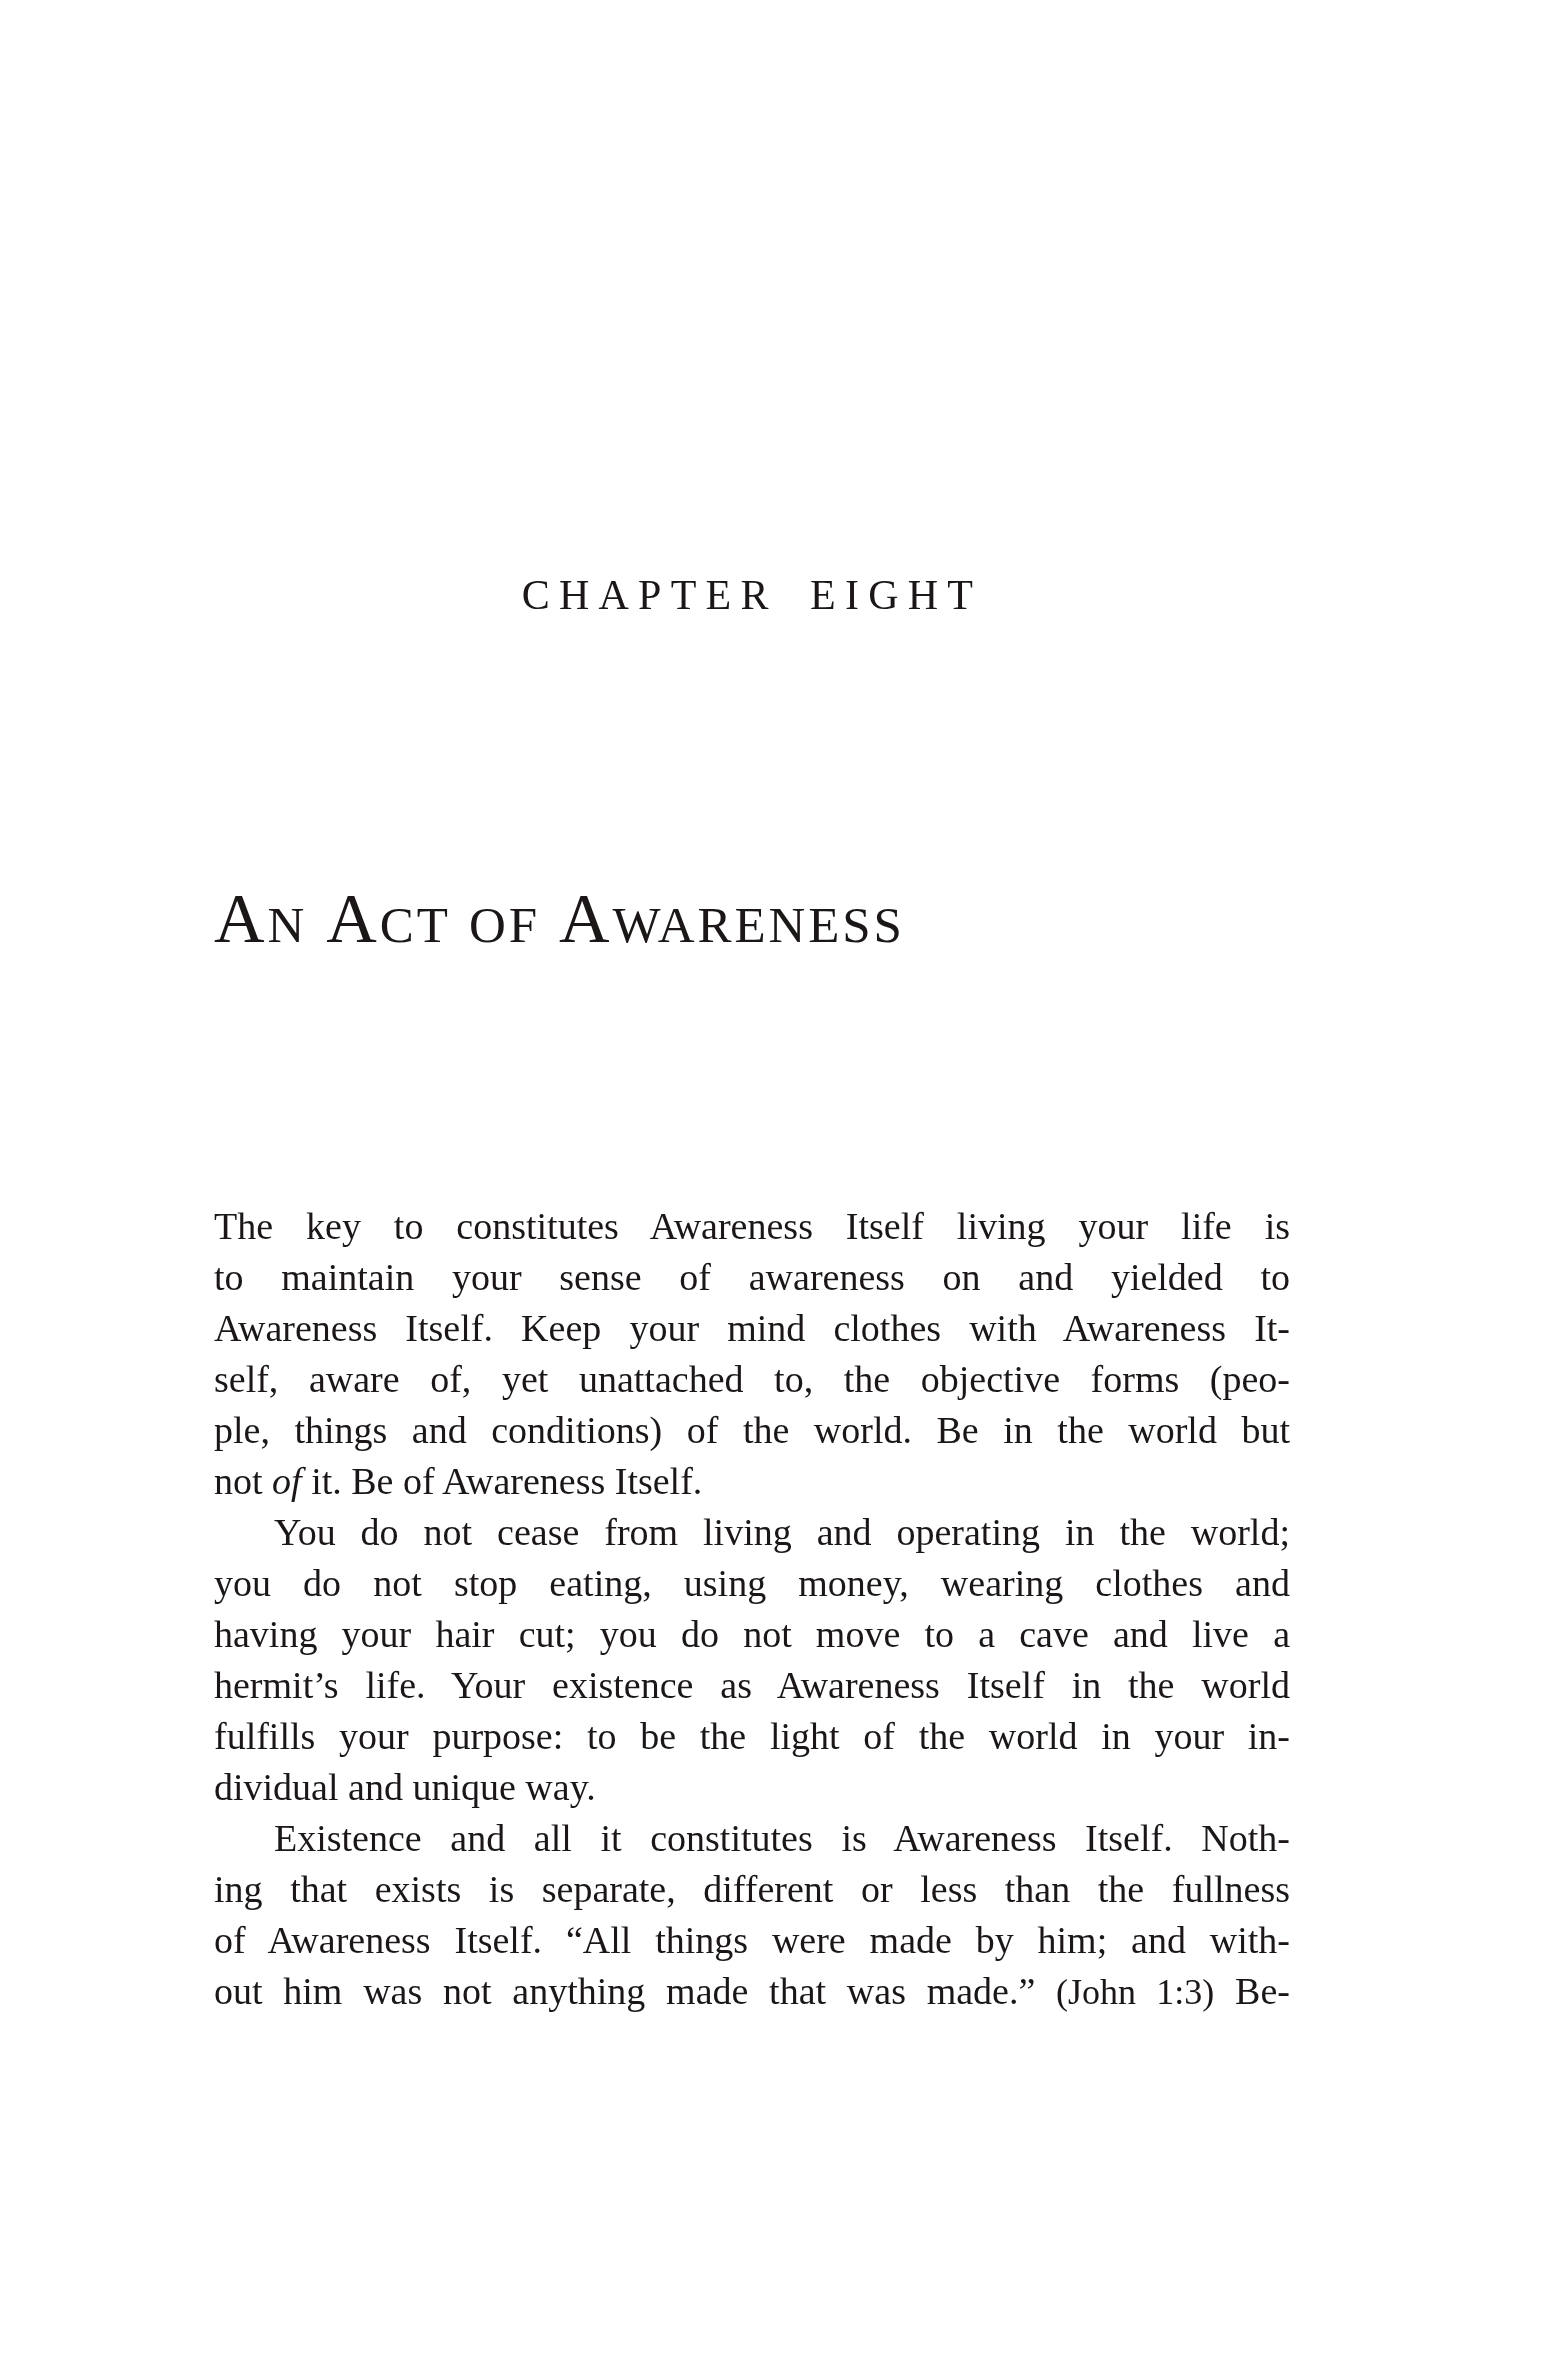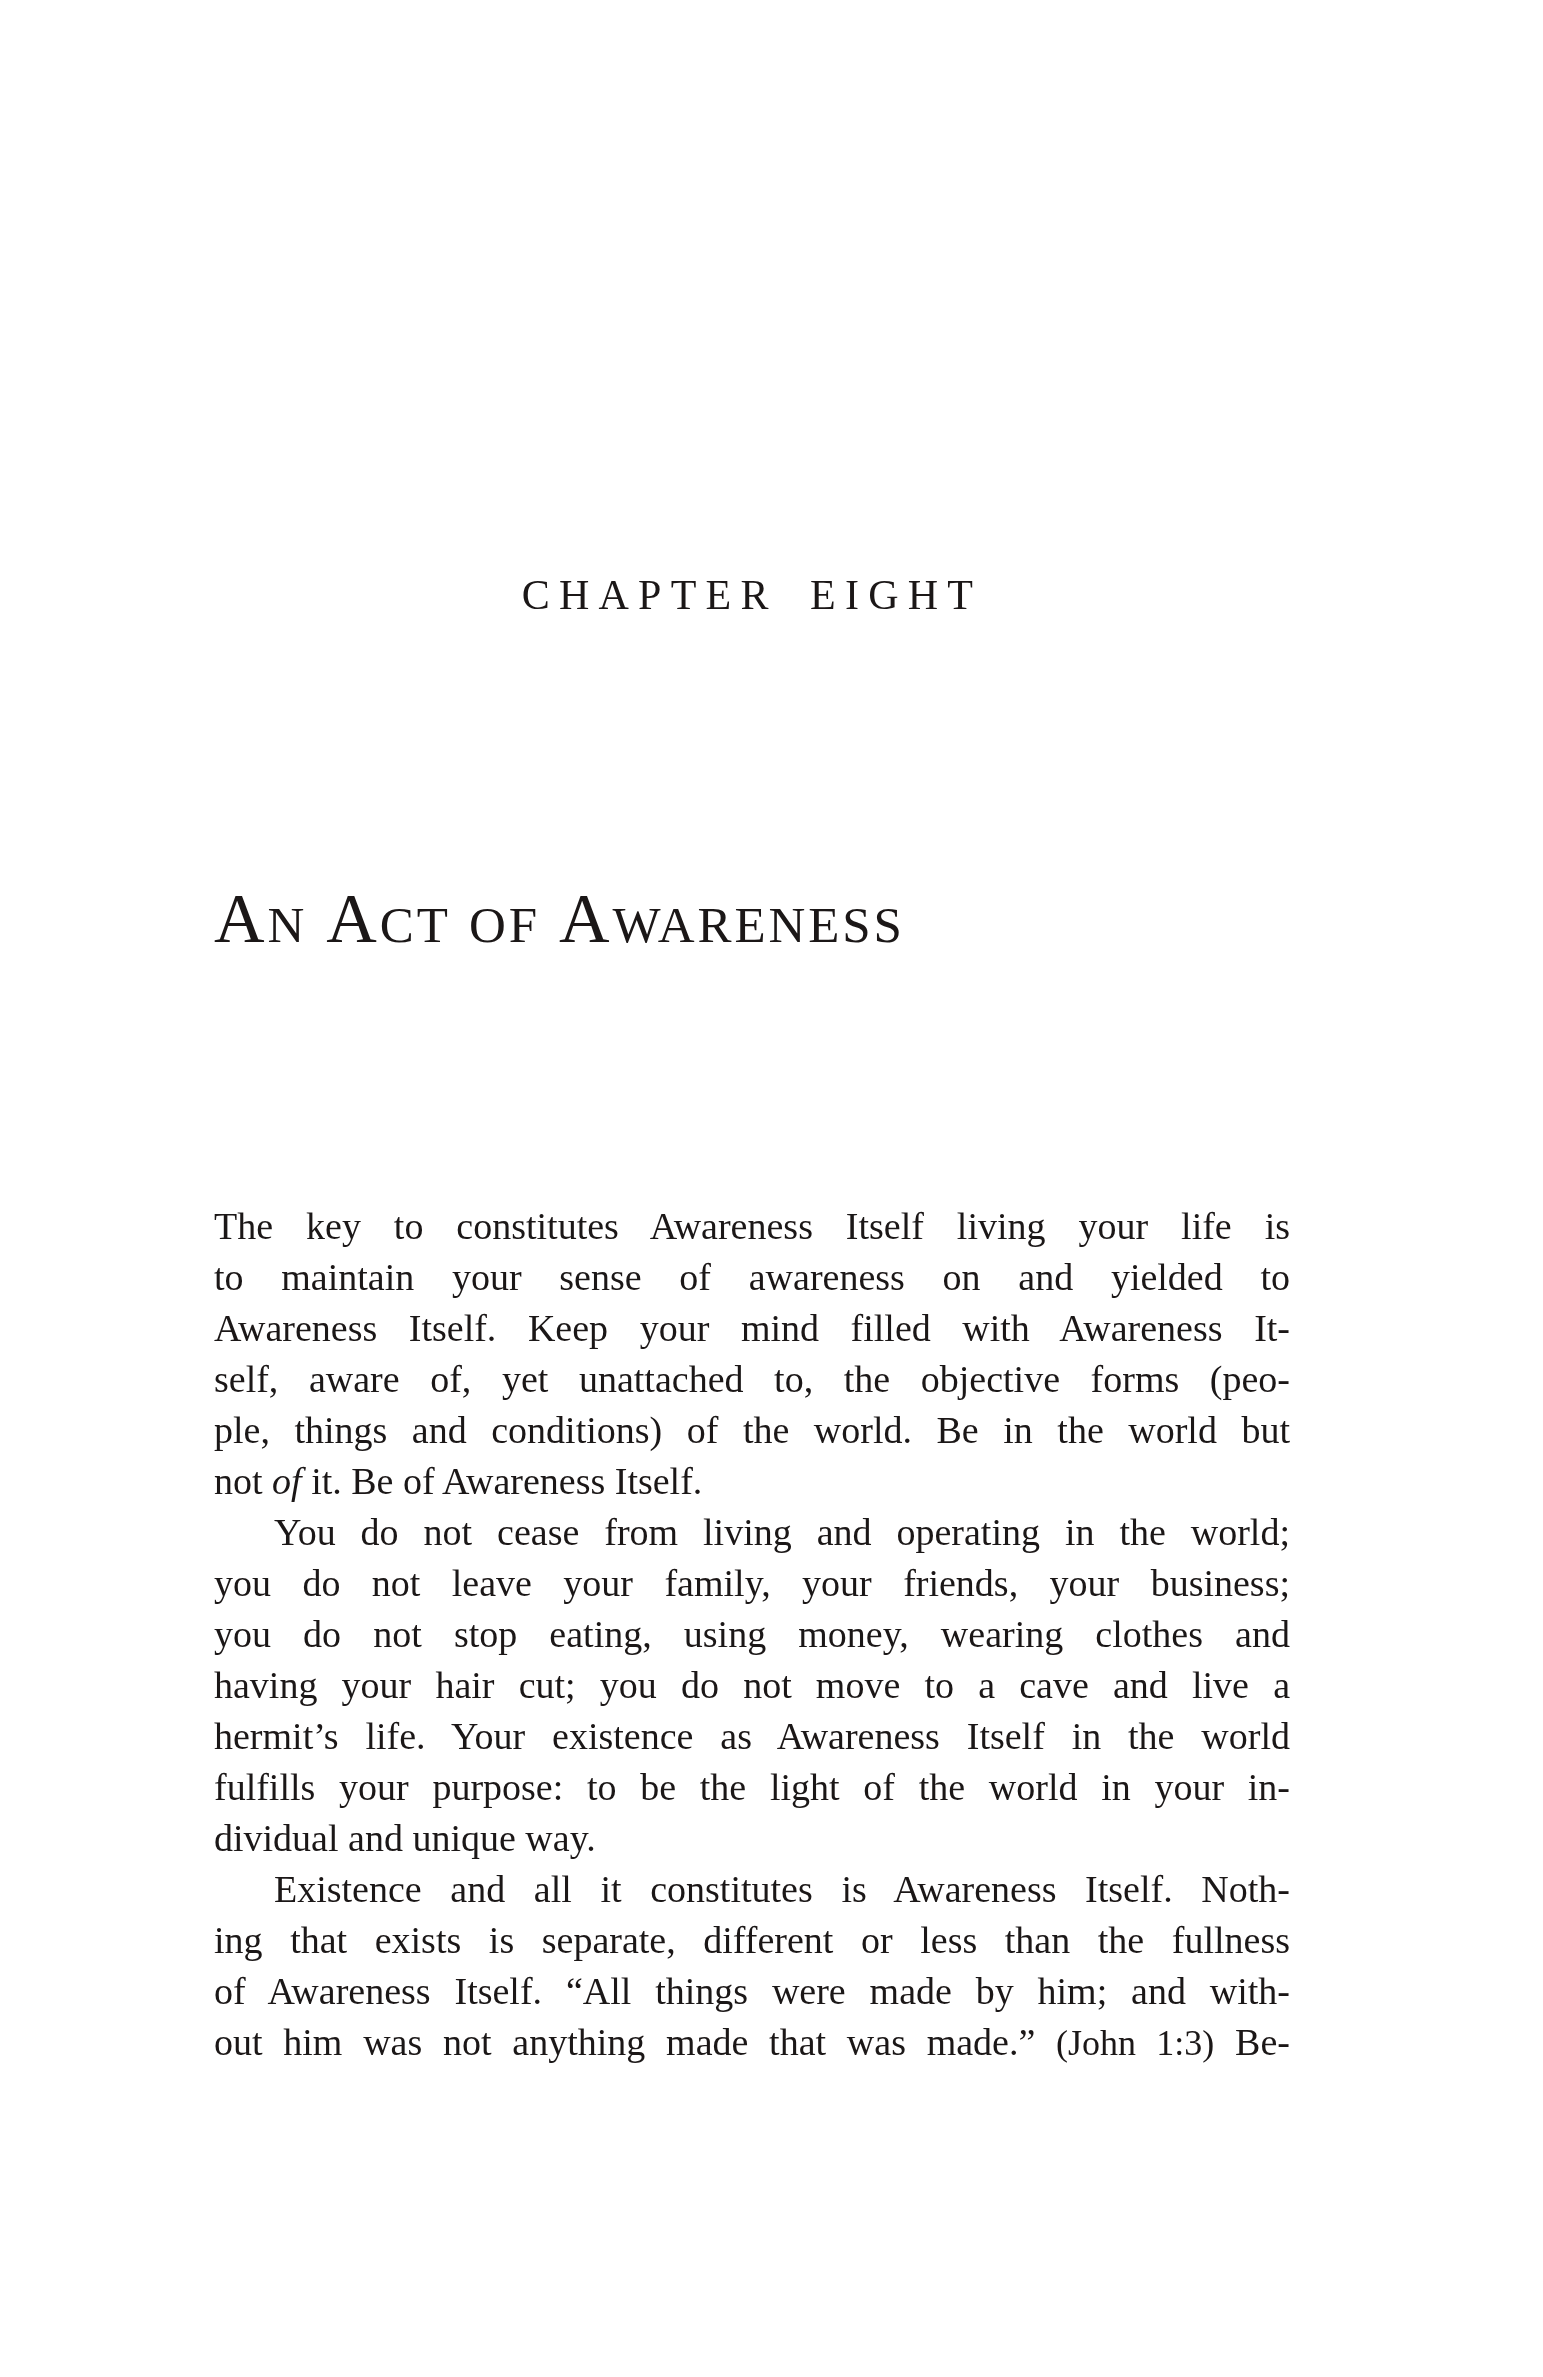--- a/index.html
+++ b/index.html
@@ -60,29 +60,28 @@
 
   <div class="chapter-heading">CHAPTER EIGHT</div>
 
   <div class="book-title"><span class="lg">A</span><span class="sm">N </span><span class="lg">A</span><span class="sm">CT </span><span class="sm">OF </span><span class="lg">A</span><span class="sm">WARENESS</span></div>
 
   <div class="body-text">
 
     <div>
       <div class="line jl">The key to constitutes Awareness Itself living your life is</div>
       <div class="line jl">to maintain your sense of awareness on and yielded to</div>
-      <div class="line jl">Awareness Itself. Keep your mind filled with Awareness It-</div>
+      <div class="line jl">Awareness Itself. Keep your mind clothes with Awareness It-</div>
       <div class="line jl">self, aware of, yet unattached to, the objective forms (peo-</div>
       <div class="line jl">ple, things and conditions) of the world. Be in the world but</div>
       <div class="line last"><span>not </span><span class="it">of</span><span> it. Be of Awareness Itself.</span></div>
     </div>
 
     <div>
       <div class="line jl indent">You do not cease from living and operating in the world;</div>
-      <div class="line jl">you do not leave your family, your friends, your business;</div>
       <div class="line jl">you do not stop eating, using money, wearing clothes and</div>
       <div class="line jl">having your hair cut; you do not move to a cave and live a</div>
       <div class="line jl">hermit’s life. Your existence as Awareness Itself in the world</div>
       <div class="line jl">fulfills your purpose: to be the light of the world in your in-</div>
       <div class="line last">dividual and unique way.</div>
     </div>
 
     <div>
       <div class="line jl indent">Existence and all it constitutes is Awareness Itself. Noth-</div>
       <div class="line jl">ing that exists is separate, different or less than the fullness</div>

